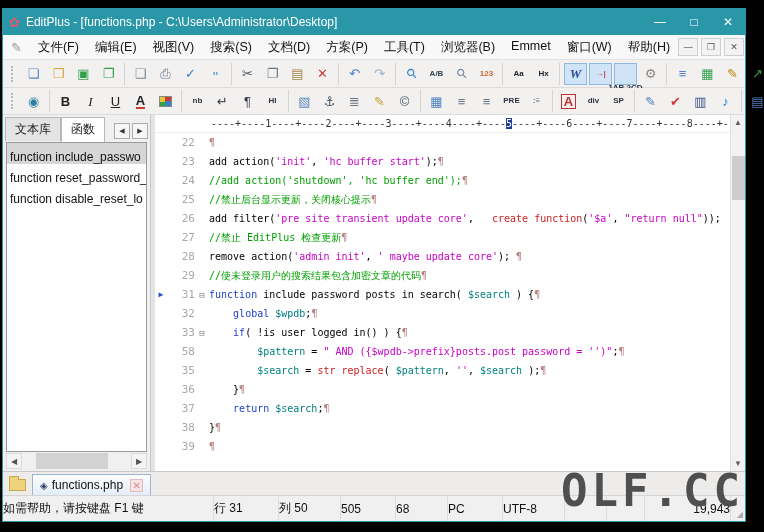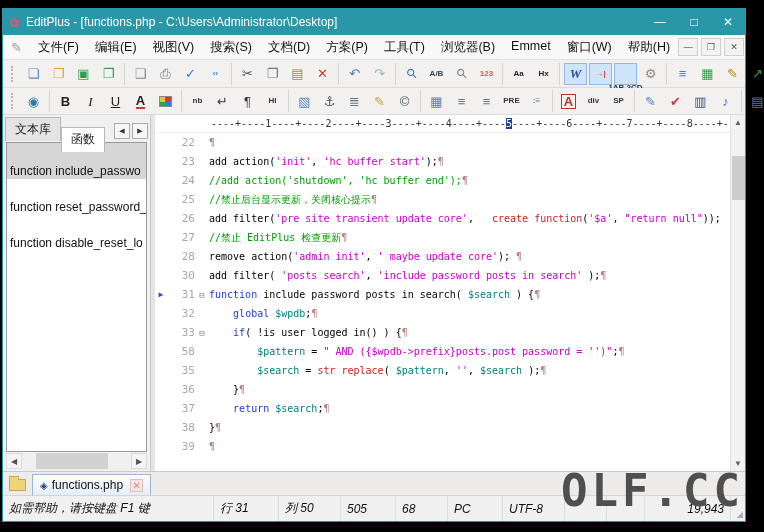--- a/index.html
+++ b/index.html
@@ -41,28 +41,28 @@
   .g.rot{display:inline-block; transform:rotate(-45deg);}
   .g.boxed{border:1px solid #C03030; padding:0 2px; font-weight:bold;}
   .g.wrap{font-family:"Liberation Serif",serif; font-style:italic; font-weight:bold; font-size:13px;}
   .pal { width:13px; height:11px; border:1px solid #888;
     background:conic-gradient(#D03A2A 0 25%, #2F7FD0 0 50%, #2FA04C 0 75%, #E8C43C 0); }
   
   .main { flex:1; display:flex; min-height:0; background:#E8E8E8; }
   .sidebar { width:148px; background:#F0F0F0; display:flex; flex-direction:column; border-right:1px solid #C8C8C8; }
   .stabs { height:26px; display:flex; align-items:flex-end; padding:2px 2px 0 2px; font-size:12px; }
   .stab { padding:3px 9px; border:1px solid #B8B8B8; border-bottom:none; background:#E4E4E4; color:#222; white-space:nowrap; }
-  .stab.on { background:#FFF; position:relative; top:11px; padding-bottom:4px; }
+  .stab.on { background:#FFF; position:relative; top:1px; padding-bottom:4px; }
   .sarrows { margin-left:auto; display:flex; margin-bottom:2px; }
   .sarr { width:16px; height:16px; border:1px solid #ACACAC; background:#F6F6F6; font-size:7px;
     display:flex; align-items:center; justify-content:center; color:#333; margin-left:2px; }
   .ssearch { margin:2px 3px; height:22px; border:1px solid #7A7A7A; background:#FFF; font-size:13px;
     padding:0 4px; width:150px; font-family:"Liberation Sans","DejaVu Sans",sans-serif; }
   .slist { flex:1; margin:1px 3px 0 3px; border:1px solid #9A9A9A; background:#FFF; overflow:hidden; font-size:12px; }
-  .fn-item { height:21px; line-height:21px; padding:18px 3px; white-space:nowrap; color:#111; }
+  .fn-item { height:21px; line-height:21px; padding:4px 3px; white-space:nowrap; color:#111; }
   .fn-item.sel { background:#D6D6D6; }
   .shscroll { height:16px; margin:1px 3px 2px 3px; display:flex; background:#F0F0F0; }
   .harr { width:16px; height:16px; background:#F4F4F4; border:1px solid #DADADA; color:#555; font-size:8px;
     display:flex; align-items:center; justify-content:center; }
   .htrack { flex:1; position:relative; }
   .hthumb { position:absolute; left:14px; top:0; width:72px; height:16px; background:#D2D2D2; }
   .splitter { width:4px; background:#E4E4E4; }
   
   .editor { flex:1; background:#FFF; display:flex; min-width:0; }
   .edcol { flex:1; min-width:0; display:flex; flex-direction:column; }
@@ -89,21 +89,21 @@
   .folder-ic::before { content:""; position:absolute; left:-1px; top:-4px; width:8px; height:3px;
     background:#EFD37B; border:1px solid #C9A94C; border-bottom:none; }
   .dtab { height:21px; display:flex; align-items:center; padding:0 7px; font-size:12px;
     background:linear-gradient(#FDFDFD,#E4EEF8); border:1px solid #9AB6D4; border-bottom:none; color:#111; }
   .dtab .dia { color:#33406E; font-size:10px; margin-right:4px; }
   .dtab .x { color:#E08A8A; font-size:10px; margin-left:7px; background:#F6E4E4; border:1px solid #E0BDBD;
     width:13px; height:13px; display:flex; align-items:center; justify-content:center; }
   
   .statusbar { height:26px; background:#F0F0F0; border-top:1px solid #D5D5D5; display:flex;
     align-items:stretch; font-size:12px; color:#111; flex:0 0 auto; }
-  .cell { border-right:1px solid #DCDCDC; display:flex; align-items:center; padding:0 6px; white-space:nowrap; overflow:hidden;font-style:italic; }
+  .cell { border-right:1px solid #DCDCDC; display:flex; align-items:center; padding:0 0; white-space:nowrap; overflow:hidden; }
   .cell:nth-child(1){flex:1;} .cell:nth-child(2){width:65px;} .cell:nth-child(3){width:62px;}
   .cell:nth-child(4){width:55px;} .cell:nth-child(5){width:52px;} .cell:nth-child(6){width:55px;}
   .cell:nth-child(7){width:62px;} .cell:nth-child(8){width:42px;} .cell:nth-child(9){width:38px;}
   .cell:nth-child(10){width:86px; justify-content:flex-end;}
   .grip { width:14px; display:flex; align-items:flex-end; justify-content:flex-end; color:#AAA; font-size:8px; padding:0 2px 2px 0; }
   
   .watermark { position:absolute; right:20px; bottom:16px; z-index:50;
     font-family:"DejaVu Sans Mono",monospace; font-weight:900; font-size:44px; letter-spacing:4px;
     color:#4F4F4F; pointer-events:none; }
 </style>
@@ -376,21 +376,21 @@
       <div class="edcol">
         <div class="ruler"><span>----+----1----+----2----+----3----+----4----+----</span><span class="hl">5</span><span>----+----6----+----7----+----8----+--</span></div>
         <div class="edtext" id="code-lines">
             <div class="cl"><span class="mk"></span><span class="ln">22</span><span class="fold"></span><span class="code"><span class="s-pil">¶</span></span></div>
             <div class="cl"><span class="mk"></span><span class="ln">23</span><span class="fold"></span><span class="code"><span class="s-plain">add_action(</span><span class="s-str">'init'</span><span class="s-plain">, </span><span class="s-str">'hc_buffer_start'</span><span class="s-plain">);</span><span class="s-pil">¶</span></span></div>
             <div class="cl"><span class="mk"></span><span class="ln">24</span><span class="fold"></span><span class="code"><span class="s-comment">//add_action('shutdown', 'hc_buffer_end');</span><span class="s-pil">¶</span></span></div>
             <div class="cl"><span class="mk"></span><span class="ln">25</span><span class="fold"></span><span class="code"><span class="s-comment">//禁止后台显示更新，关闭核心提示</span><span class="s-pil">¶</span></span></div>
             <div class="cl"><span class="mk"></span><span class="ln">26</span><span class="fold"></span><span class="code"><span class="s-plain">add_filter(</span><span class="s-str">'pre_site_transient_update_core'</span><span class="s-plain">,   </span><span class="s-fn">create_function</span><span class="s-plain">(</span><span class="s-str">'$a'</span><span class="s-plain">, </span><span class="s-str">"return null"</span><span class="s-plain">));</span></span></div>
             <div class="cl"><span class="mk"></span><span class="ln">27</span><span class="fold"></span><span class="code"><span class="s-comment">//禁止 EditPlus 检查更新</span><span class="s-pil">¶</span></span></div>
             <div class="cl"><span class="mk"></span><span class="ln">28</span><span class="fold"></span><span class="code"><span class="s-plain">remove_action(</span><span class="s-str">'admin_init'</span><span class="s-plain">, </span><span class="s-str">'_maybe_update_core'</span><span class="s-plain">); </span><span class="s-pil">¶</span></span></div>
-            <div class="cl"><span class="mk"></span><span class="ln">30</span><span class="fold"></span><span class="code"><span class="s-plain">add_filter( </span><span class="s-str">'posts_search'</span><span class="s-plain">, </span><span class="s-str">'include_password_posts_in_search'</span><span class="s-plain"> );</span><span class="s-pil">¶</span></span></div>
+            <div class="cl"><span class="mk"></span><span class="ln">29</span><span class="fold"></span><span class="code"><span class="s-comment">//使未登录用户的搜索结果包含加密文章的代码</span><span class="s-pil">¶</span></span></div>
             <div class="cl"><span class="mk">▶</span><span class="ln">31</span><span class="fold">⊟</span><span class="code"><span class="s-kw">function</span><span class="s-plain"> include_password_posts_in_search( </span><span class="s-var">$search</span><span class="s-plain"> ) {</span><span class="s-pil">¶</span></span></div>
             <div class="cl"><span class="mk"></span><span class="ln">32</span><span class="fold"></span><span class="code"><span class="s-plain">    </span><span class="s-kw">global</span><span class="s-plain"> </span><span class="s-var">$wpdb</span><span class="s-plain">;</span><span class="s-pil">¶</span></span></div>
             <div class="cl"><span class="mk"></span><span class="ln">33</span><span class="fold">⊟</span><span class="code"><span class="s-plain">    </span><span class="s-kw">if</span><span class="s-plain">( !is_user_logged_in() ) {</span><span class="s-pil">¶</span></span></div>
             <div class="cl"><span class="mk"></span><span class="ln">58</span><span class="fold"></span><span class="code"><span class="s-plain">        </span><span class="s-var">$pattern</span><span class="s-plain"> = </span><span class="s-str">" AND ({$wpdb-&gt;prefix}posts.post_password = '')"</span><span class="s-plain">;</span><span class="s-pil">¶</span></span></div>
             <div class="cl"><span class="mk"></span><span class="ln">35</span><span class="fold"></span><span class="code"><span class="s-plain">        </span><span class="s-var">$search</span><span class="s-plain"> = </span><span class="s-fn">str_replace</span><span class="s-plain">( </span><span class="s-var">$pattern</span><span class="s-plain">, </span><span class="s-str">''</span><span class="s-plain">, </span><span class="s-var">$search</span><span class="s-plain"> );</span><span class="s-pil">¶</span></span></div>
             <div class="cl"><span class="mk"></span><span class="ln">36</span><span class="fold"></span><span class="code"><span class="s-plain">    }</span><span class="s-pil">¶</span></span></div>
             <div class="cl"><span class="mk"></span><span class="ln">37</span><span class="fold"></span><span class="code"><span class="s-plain">    </span><span class="s-kw">return</span><span class="s-plain"> </span><span class="s-var">$search</span><span class="s-plain">;</span><span class="s-pil">¶</span></span></div>
             <div class="cl"><span class="mk"></span><span class="ln">38</span><span class="fold"></span><span class="code"><span class="s-plain">}</span><span class="s-pil">¶</span></span></div>
             <div class="cl"><span class="mk"></span><span class="ln">39</span><span class="fold"></span><span class="code"><span class="s-pil">¶</span></span></div>
           </div>

